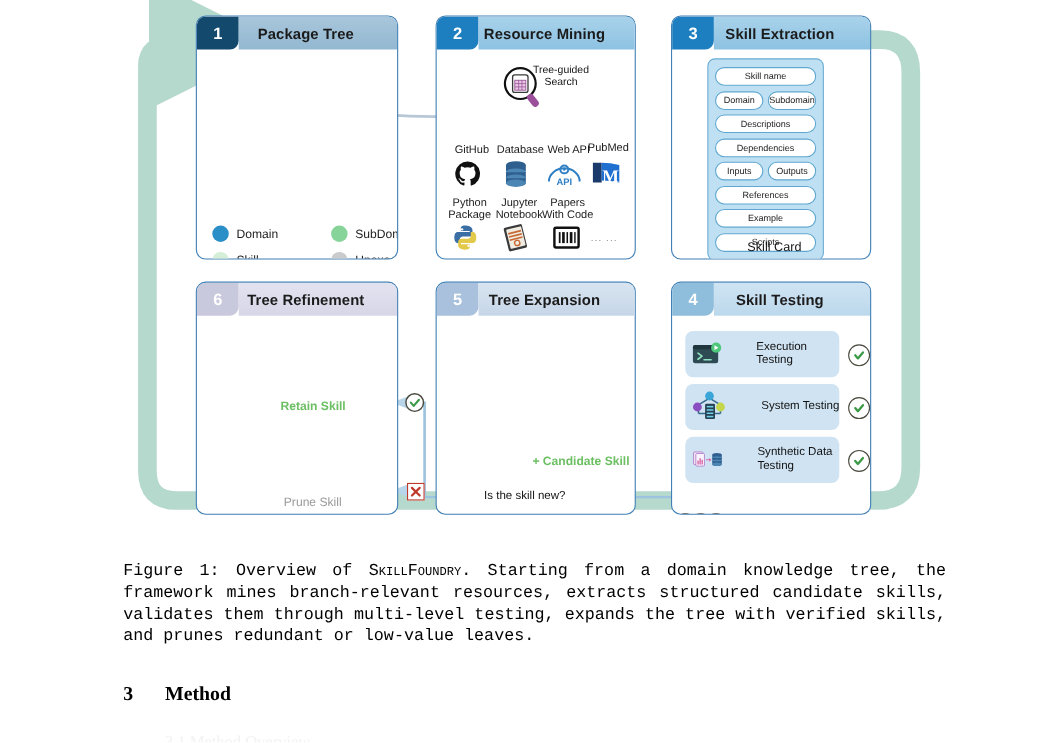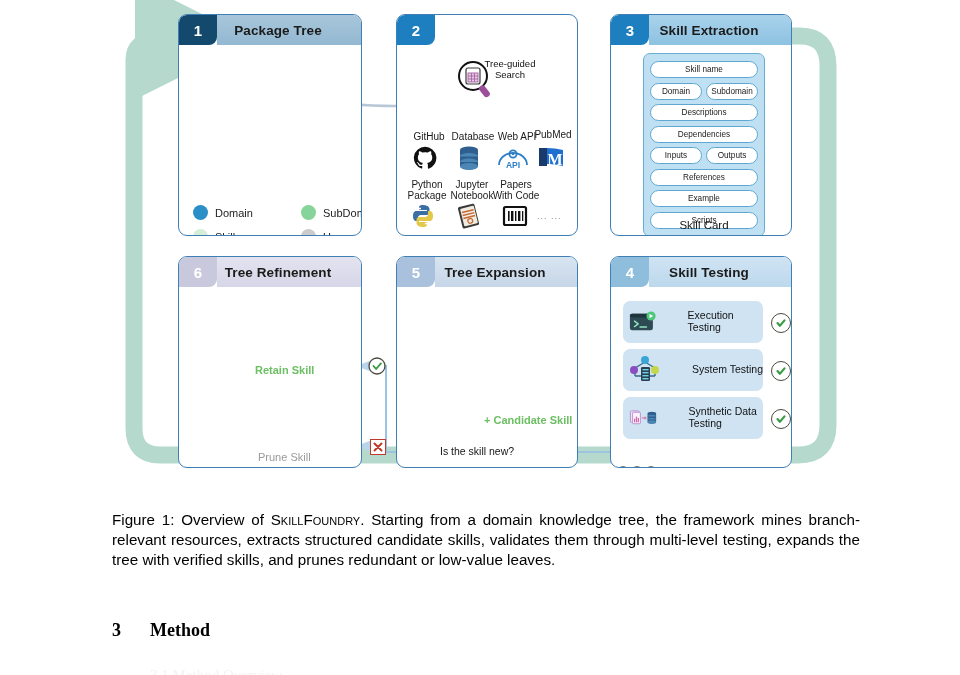--- a/index.html
+++ b/index.html
@@ -40,41 +40,41 @@
   .lg-skill{background:#d5eed7;}
   .lg-unex{background:#c9cbcc;}
 
   
   .res-label{position:absolute;font-size:10px;color:#1a1a1a;text-align:center;line-height:1.12;width:52px;}
   .res-ico{position:absolute;width:44px;height:30px;display:flex;align-items:center;justify-content:center;}
   .tgs-text{position:absolute;left:78px;top:14px;width:70px;font-size:9.5px;line-height:1.15;color:#111;text-align:center;}
   .dots{position:absolute;font-size:9px;color:#8a8a8a;letter-spacing:1px;}
 
   
-  .card{position:absolute;left:32px;top:8px;width:122px;background:#bfe0f2;border:1.3px solid #6aadd4;border-radius:7px;padding:7px 6px;box-sizing:border-box;}
+  .card{position:absolute;left:32px;top:8px;width:106px;background:#bfe0f2;border:1.3px solid #6aadd4;border-radius:7px;padding:7px 6px;box-sizing:border-box;}
   .pill{background:#ffffff;border:1.1px solid #5fa7d0;border-radius:10px;height:15px;display:flex;align-items:center;justify-content:center;font-size:8.2px;color:#1b1b1b;margin-bottom:4.5px;}
   .pillrow{display:flex;gap:4px;margin-bottom:4.5px;}
   .pillrow .pill{flex:1;margin-bottom:0;}
   .cardcap{position:absolute;left:32px;top:174px;width:122px;text-align:center;font-size:11.5px;color:#161616;}
 
   
   .testrow{position:absolute;left:12px;width:140px;height:42px;background:#cfe3f2;border-radius:7px;display:flex;align-items:center;padding-left:6px;box-sizing:border-box;}
   .testlbl{font-size:10.5px;color:#121212;line-height:1.12;margin-left:5px;padding-left:26px;}
   .tick{position:absolute;width:18px;height:18px;border-radius:50%;border:1.4px solid #4a4a3f;display:flex;align-items:center;justify-content:center;background:#fff;}
   .tick svg{display:block;}
 
   
   .flab{position:absolute;font-size:10.5px;color:#141414;}
   .flab-green{color:#6cbf63;font-weight:bold;font-size:11px;}
   .flab-gray{color:#9a9a9a;font-size:11px;}
 
   .xbox{position:absolute;width:14px;height:14px;background:#fff;border:1.4px solid #c0392b;display:flex;align-items:center;justify-content:center;}
 
   
-  .caption{position:absolute;left:112px;top:510px;width:748px;font-family:Liberation Sans, sans-serif;font-size:15.2px;line-height:1.30;color:#000;text-align:justify;}
+  .caption{position:absolute;left:112px;top:510px;width:748px;font-family:Liberation Mono, monospace;font-size:15.2px;line-height:1.30;color:#000;text-align:justify;}
   .sc{font-variant:small-caps;}
   .sec{position:absolute;left:112px;top:620px;font-family:"Liberation Serif",serif;font-size:18px;font-weight:bold;color:#000;}
   .secnum{display:inline-block;width:38px;}
   .cutline{position:absolute;left:150px;top:667px;width:420px;height:8px;overflow:hidden;
            font-family:"Liberation Serif",serif;font-size:15px;color:#f2f2f2;white-space:nowrap;}
 </style>
 </head>
 <body>
 
 <div class="page">
@@ -279,20 +279,21 @@
               <span>Unexecuted</span>
             </div>
           </div>
         </div>
       </div>
     </div>
 
     <div class="panel" style="left:396px;top:14px;width:182px;height:222px;">
       <div class="phead">
         <div class="pbadge bdg-blue">2</div>
+        <div class="ptitle hdr-blue">Resource Mining</div>
       </div>
       <div class="pbody">
 
         <svg style="position:absolute;left:58px;top:14px;" width="40" height="42" viewBox="0 0 40 42">
           <circle cx="18" cy="17" r="14" fill="#ffffff" stroke="#111" stroke-width="2"></circle>
           <rect x="11" y="9" width="14" height="16" rx="2" fill="#ffffff" stroke="#3a3a3a" stroke-width="1.2"></rect>
           <rect x="13" y="14" width="10" height="9" fill="#e9c8e4" stroke="#a05fa0" stroke-width="0.9"></rect>
           <line x1="13" y1="17" x2="23" y2="17" stroke="#a05fa0" stroke-width="0.8"></line>
           <line x1="13" y1="20" x2="23" y2="20" stroke="#a05fa0" stroke-width="0.8"></line>
           <line x1="16.5" y1="14" x2="16.5" y2="23" stroke="#a05fa0" stroke-width="0.8"></line>

